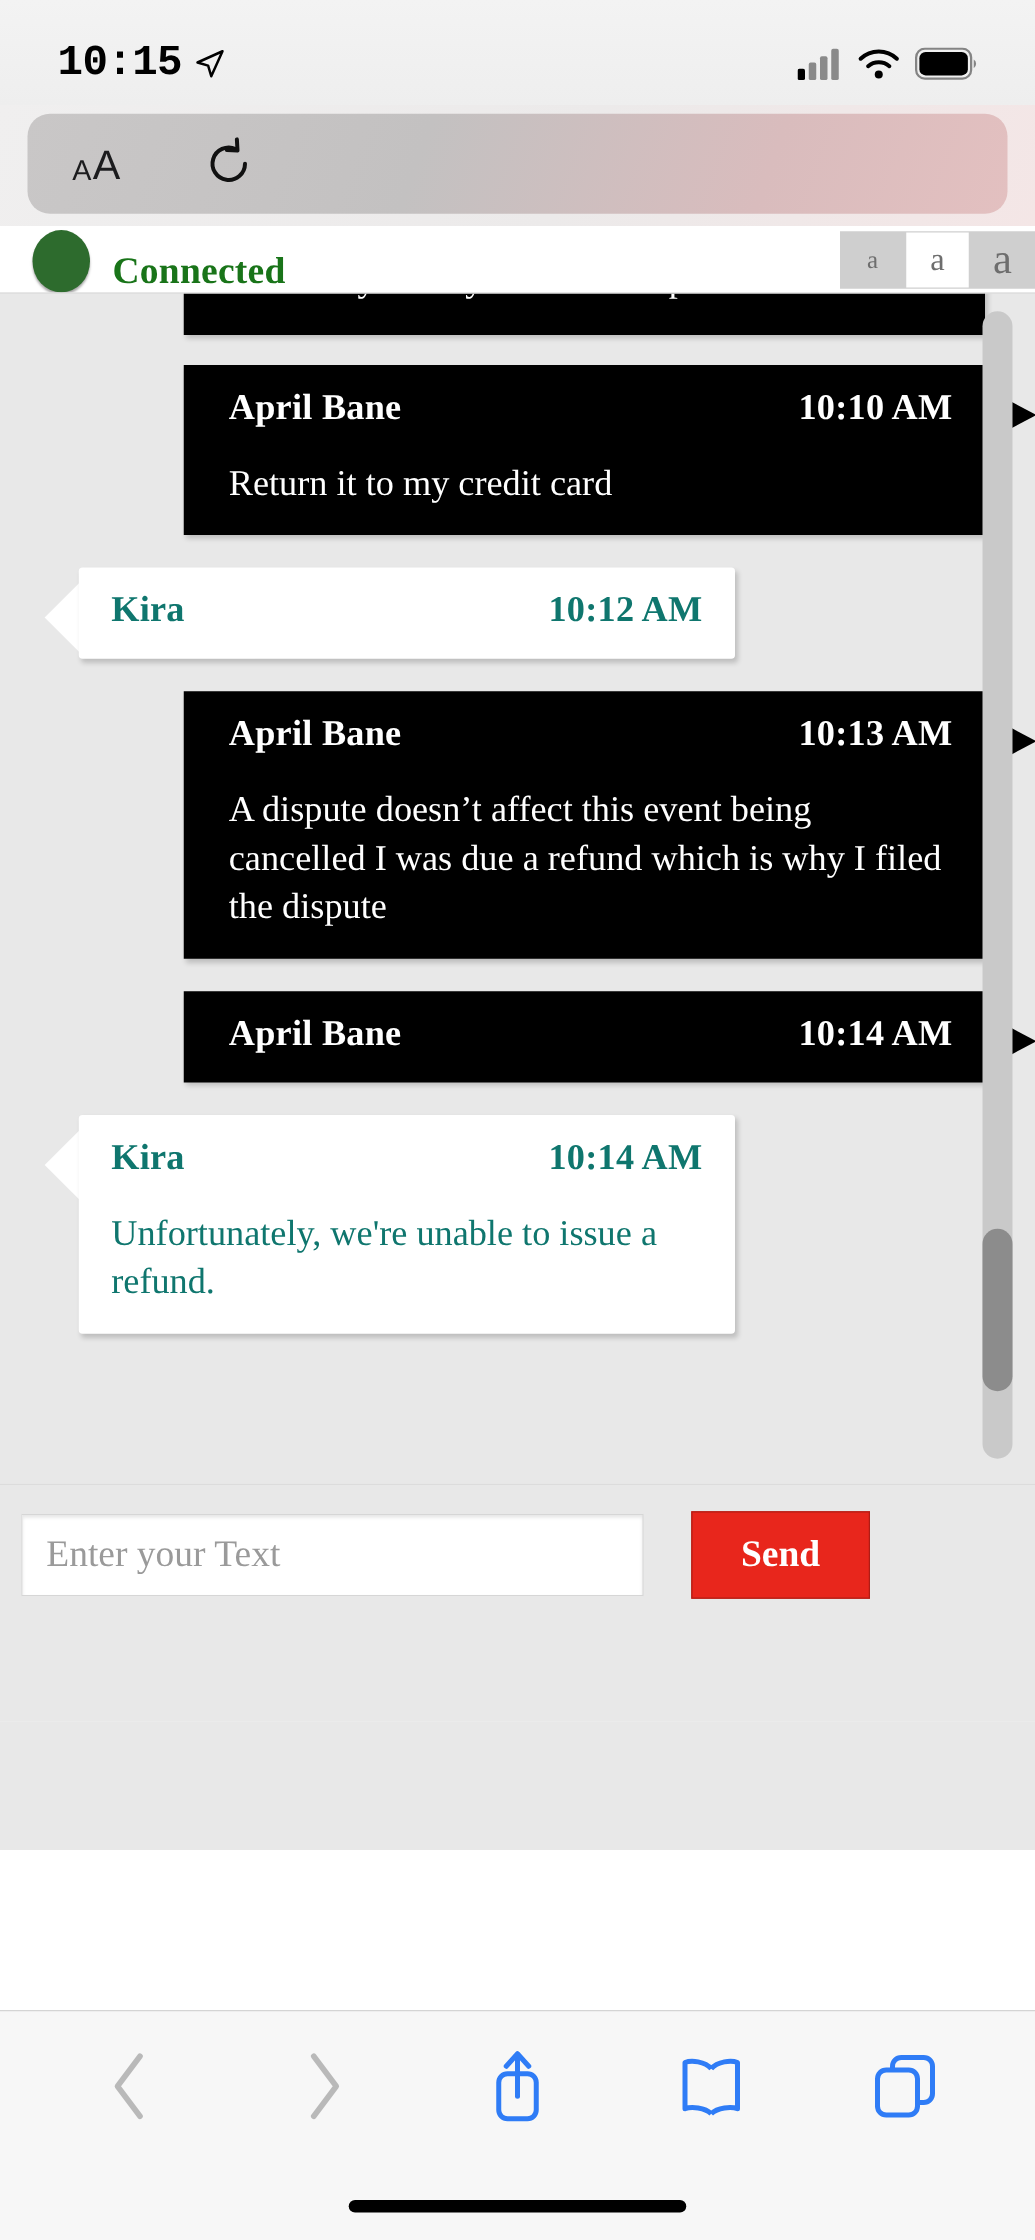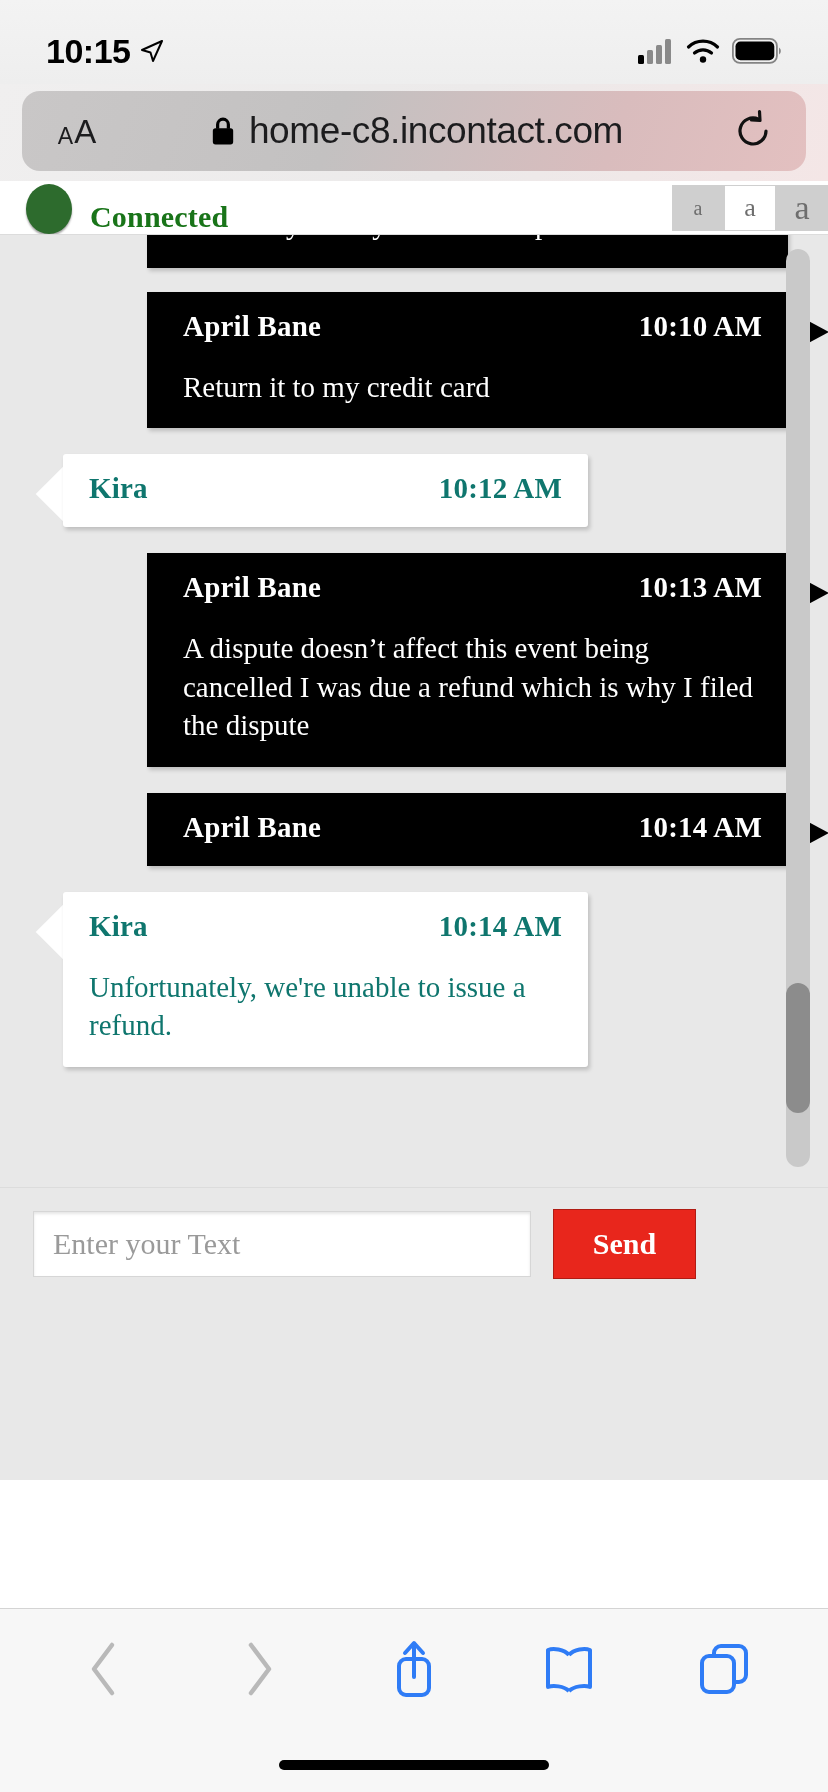--- a/index.html
+++ b/index.html
@@ -13,21 +13,21 @@
 
   
   .statusbar {
     position: absolute; top:0; left:0; width:828px; height:84px;
     background: linear-gradient(180deg,#f3f3f3 0%, #eeeeee 100%);
     display:flex; align-items:center; justify-content:space-between;
     padding: 18px 46px 0 46px;
   }
   .sb-left { display:flex; align-items:center; gap:10px; }
   .sb-time { font-size:34px; font-weight:600; color:#000; letter-spacing:-0.5px;
-             font-family:Liberation Sans, sans-serif; }
+             font-family:Liberation Mono, monospace; }
   .sb-loc { width:24px; height:24px; display:block; }
   .sb-right { display:flex; align-items:center; gap:12px; }
 
   
   .urlbar-wrap {
     position:absolute; top:84px; left:0; width:828px; height:97px;
     background: linear-gradient(115deg,#f0efef 0%, #eceaea 55%, #f4e6e6 100%);
   }
   .urlbar {
     position:absolute; top:7px; left:22px; width:784px; height:80px;
@@ -122,21 +122,21 @@
     position:absolute; left:0; top:734px; width:24px; height:130px;
     background:#8c8c8c; border-radius:12px;
   }
 
   
   .input-area {
     position:relative; width:828px; height:190px; background:#e8e8e8;
     border-top:1px solid #dcdcdc;
   }
   .txt-input {
-    position:absolute; left:33px; top:23px; width:498px; height:66px;
+    position:absolute; left:17px; top:23px; width:498px; height:66px;
     background:#ffffff; border:1px solid #d6d6d6;
     box-shadow: inset 0 2px 3px rgba(0,0,0,.10);
     display:flex; align-items:center; padding-left:19px;
   }
   .txt-ph { color:#9a9a9a; font-size:30px; font-family:"Liberation Serif", serif; }
   .send-btn {
     position:absolute; left:553px; top:21px; width:143px; height:70px;
     background:#e8261c; border:1px solid #b01c14;
     color:#ffffff; font-size:30px; font-weight:bold;
     font-family:"Liberation Serif", serif;
@@ -192,27 +192,20 @@
       </svg>
     </div>
   </div>
 
   <div class="urlbar-wrap">
     <div class="urlbar">
       <div class="aa-btn">
         <span class="aa-small">A</span>
         <span class="aa-big">A</span>
       </div>
-      <div class="url-center">
-        <svg class="lock-ico" viewBox="0 0 22 28">
-          <path d="M6 12 V8 a5 5 0 0 1 10 0 v4" fill="none" stroke="#000" stroke-width="3"></path>
-          <rect x="1.5" y="11.5" width="19" height="15" rx="2.5" fill="#000"></rect>
-        </svg>
-        <span class="url-text">home-c8.incontact.com</span>
-      </div>
       <div class="reload-btn">
         <svg width="40" height="44" viewBox="0 0 40 44">
           <path d="M32 22 A13 13 0 1 1 24.5 10.2" fill="none" stroke="#111" stroke-width="3.2" stroke-linecap="round"></path>
           <path d="M25.5 2.5 L26 11.5 L17.5 11" fill="none" stroke="#111" stroke-width="3.2" stroke-linecap="round" stroke-linejoin="round"></path>
         </svg>
       </div>
     </div>
   </div>
 
   <div class="page">

